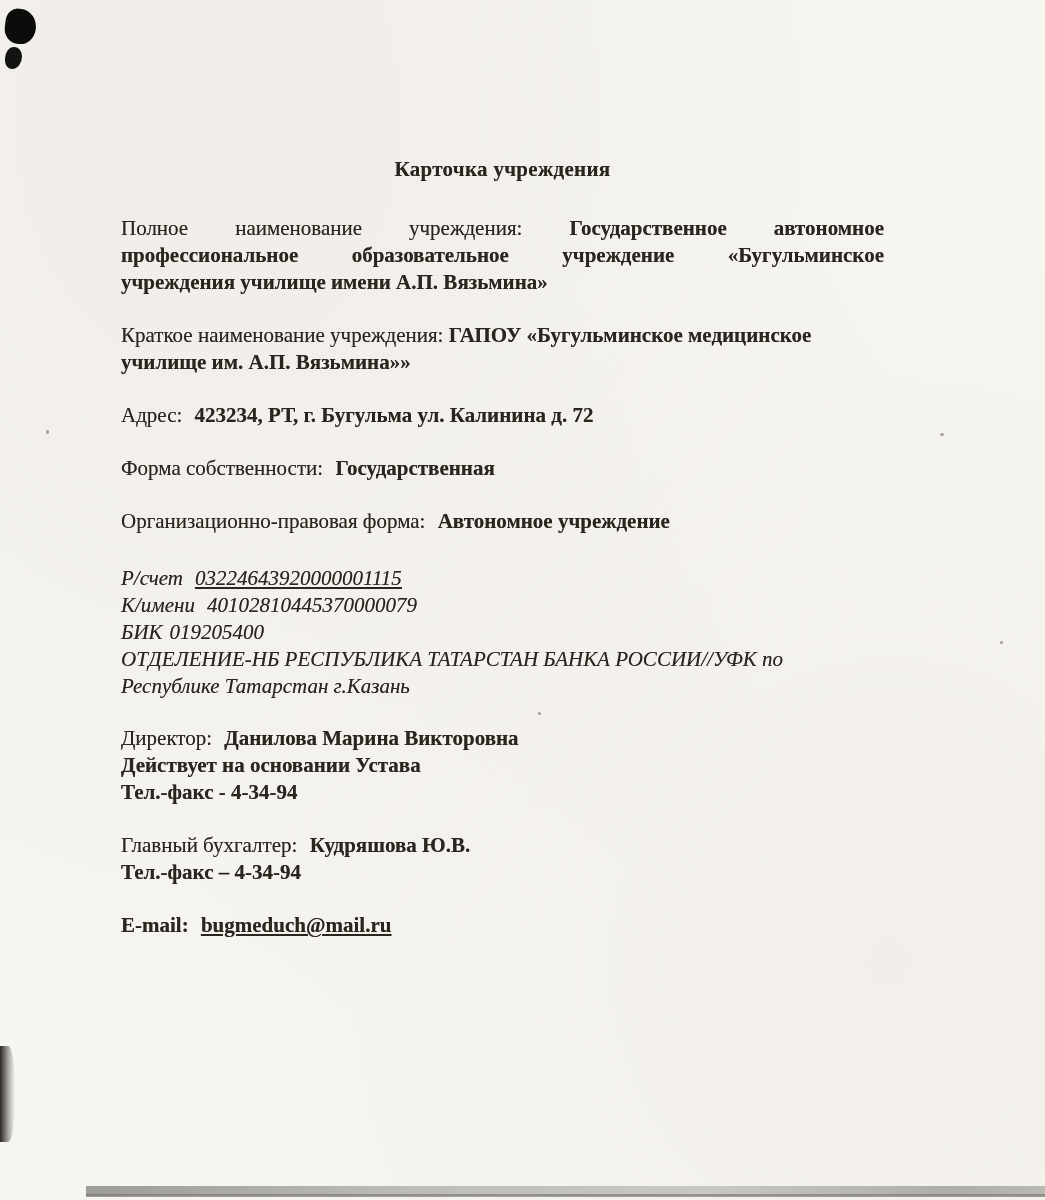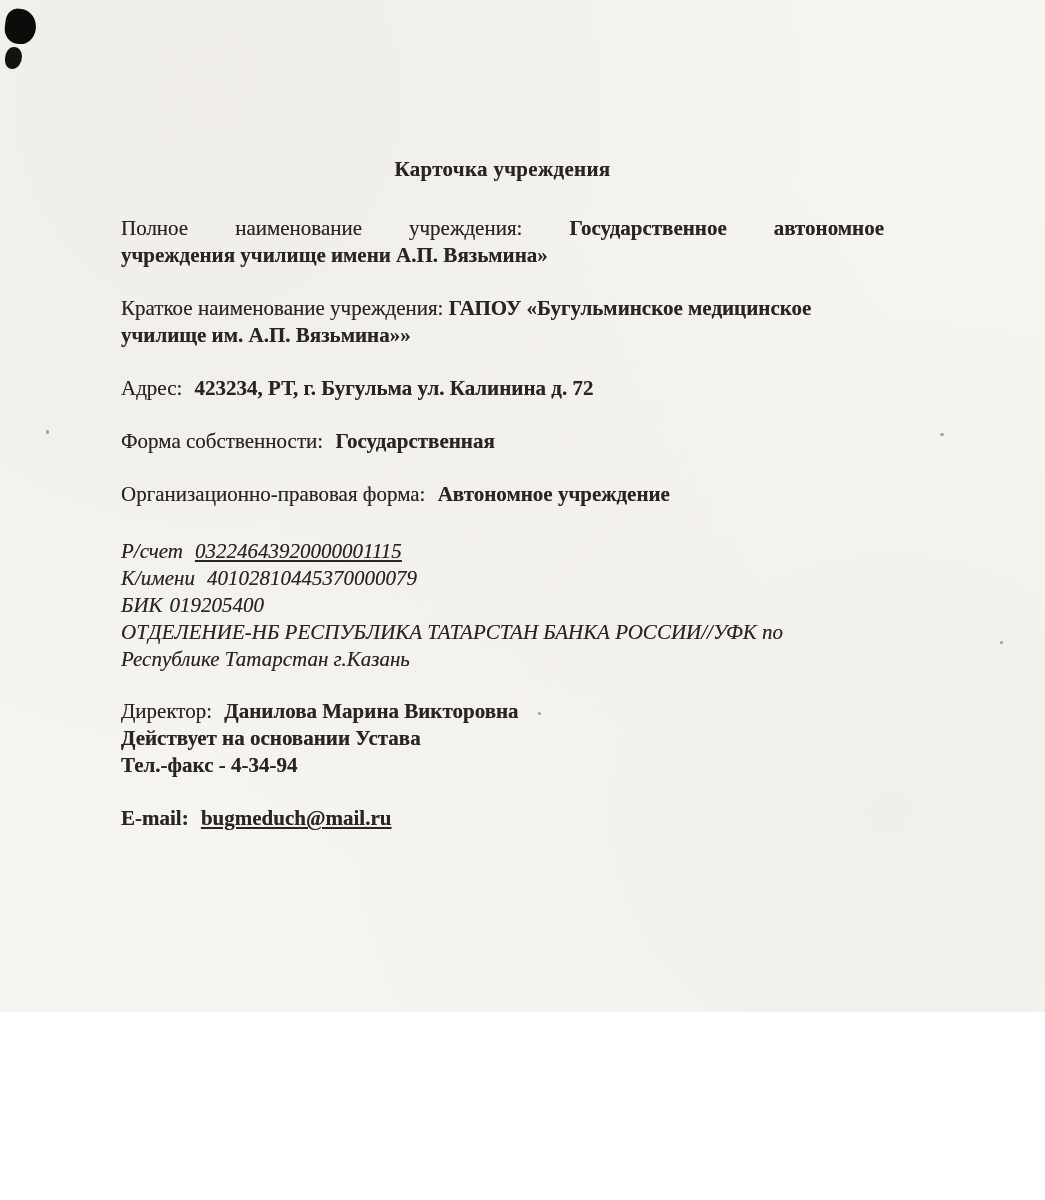--- a/index.html
+++ b/index.html
@@ -1,19 +1,19 @@
 <!DOCTYPE html>
 <html><head>
 <meta charset="utf-8">
 <style>
   html, body { margin: 0; padding: 0; }
   .page {
     position: relative;
     width: 1045px;
-    height: 1012px;
+    height: 1200px;
     background:
       radial-gradient(ellipse at 20% 10%, rgba(225,222,214,0.35), rgba(0,0,0,0) 60%),
       radial-gradient(ellipse at 85% 80%, rgba(228,225,218,0.3), rgba(0,0,0,0) 55%),
       #f7f5f0;
     overflow: hidden;
     font-family: "Liberation Serif", serif;
     color: #29251f;
   }
   .content {
     position: absolute;
@@ -83,20 +83,21 @@
   <div class="speck speck-2"></div>
   <div class="speck speck-3"></div>
   <div class="speck speck-4"></div>
 
   <div class="content">
 
     <div class="title">Карточка учреждения</div>
 
     <div class="para">
       <span class="jline"><span>Полное наименование учреждения:</span> <span class="b">Государственное автономное</span></span>
+      <span class="jline b">профессиональное образовательное учреждение «Бугульминское</span>
       <span class="line b">учреждения училище имени А.П. Вязьмина»</span>
     </div>
 
     <div class="para">
       <span class="line"><span>Краткое наименование учреждения:</span> <span class="b">ГАПОУ «Бугульминское медицинское</span></span>
       <span class="line b">училище им. А.П. Вязьмина»»</span>
     </div>
 
     <div class="para">
       <span>Адрес:</span>
@@ -121,20 +122,24 @@
       <span class="line">ОТДЕЛЕНИЕ-НБ РЕСПУБЛИКА ТАТАРСТАН БАНКА РОССИИ//УФК  по</span>
       <span class="line">Республике Татарстан г.Казань</span>
     </div>
 
     <div class="para" style="margin-top:25px;">
       <span class="line"><span>Директор:</span> <span class="b gap-sm">Данилова Марина Викторовна</span></span>
       <span class="line b">Действует на основании Устава</span>
       <span class="line b">Тел.-факс -  4-34-94</span>
     </div>
 
+    <div class="para" style="margin-top:26px;">
+      <span class="line"><span>Главный бухгалтер:</span> <span class="b gap-sm">Кудряшова Ю.В.</span></span>
+      <span class="line b">Тел.-факс – 4-34-94</span>
+    </div>
 
     <div class="para" style="margin-top:24px;">
       <span class="b">E-mail:</span>
       <span class="b u gap-sm">bugmeduch@mail.ru</span>
     </div>
 
   </div>
 </div>
 
 </body></html>

